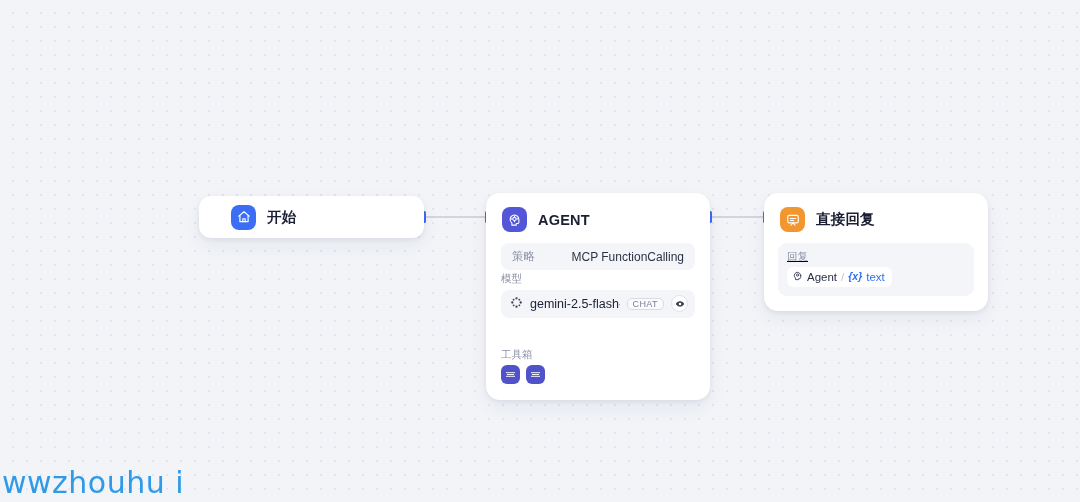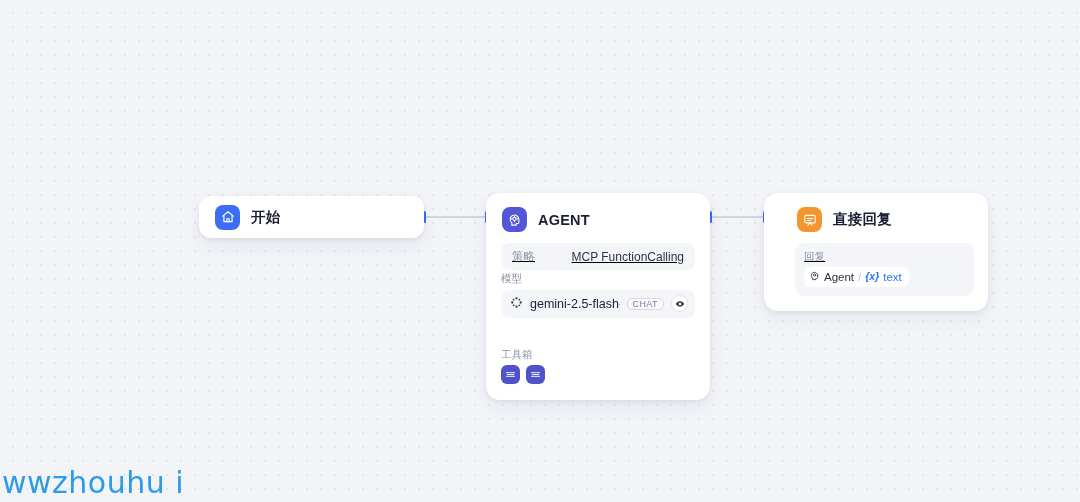--- a/index.html
+++ b/index.html
@@ -61,21 +61,21 @@
   
   #node-start {
     left: 199px;
     top: 196px;
     width: 225px;
     height: 42px;
     display: flex;
     align-items: center;
     border-radius: 12px;
   }
-  #node-start .node-head { padding: 0 16px; }
+  #node-start .node-head { padding: 0 16px; margin-left: 16px; }
 
   
   #node-agent {
     left: 486px;
     top: 193px;
     width: 224px;
     padding-bottom: 16px;
   }
   .section { padding: 0 15px; }
   .field-label {
@@ -85,21 +85,20 @@
     line-height: 1.2;
   }
   .strategy-row {
     display: flex;
     align-items: center;
     justify-content: space-between;
     background: #f4f5f9;
     border-radius: 8px;
     padding: 6px 11px;
     margin-top: -2px;
-    text-decoration: underline;
   }
   .strategy-key { font-size: 11.5px; color: #8b91a6; }
   .strategy-val { font-size: 12px; color: #2d3247; text-align: center; }
 
   .model-block { margin-top: 2px; }
   .model-row {
     display: flex;
     align-items: center;
     gap: 7px;
     background: #f4f5f9;
@@ -147,21 +146,20 @@
     justify-content: center;
     box-shadow: 0 0 0 2.5px #ffffff, 0 1px 3px rgba(30,34,80,.18);
   }
 
   
   #node-reply {
     left: 764px;
     top: 193px;
     width: 224px;
     padding-bottom: 15px;
-    padding-left: 17px;
   }
   .reply-panel {
     background: #f4f5f9;
     border-radius: 9px;
     padding: 7px 9px 9px 9px;
     margin: -2px 14px 0 14px;
     text-decoration: underline;
   }
   .reply-label {
     font-size: 10.5px;

